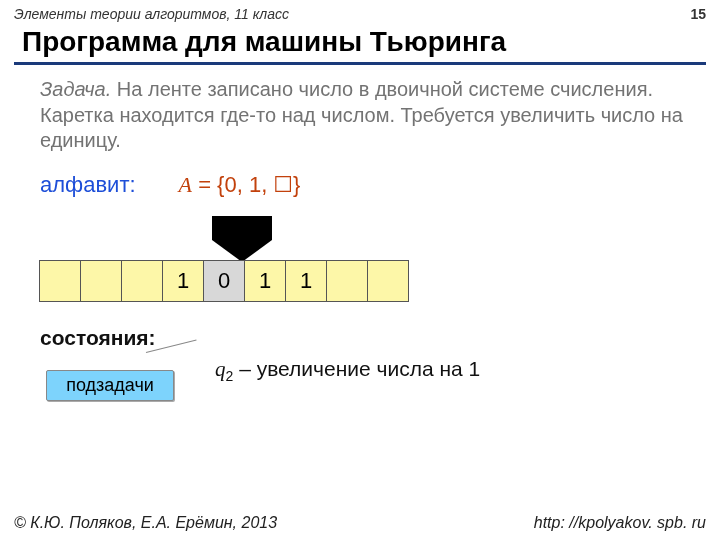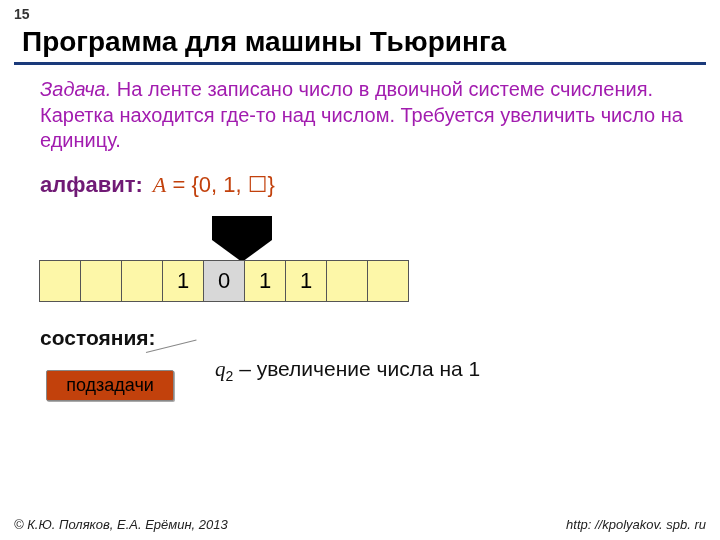--- a/index.html
+++ b/index.html
@@ -24,31 +24,31 @@
     padding: 2px 22px 4px 22px;
     color: #000;
   }
   .title-underline {
     height: 3px;
     background: #1a3a7a;
     margin: 0 14px 10px 14px;
   }
   .task {
     font-size: 20px;
-    color: #a21caf;
+    color: #737373;
     padding: 2px 30px 12px 40px;
     line-height: 1.28;
   }
   .task .em { font-style: italic; }
   .alpha-row {
     display: flex; align-items: baseline;
     padding: 6px 40px 8px 40px;
     font-size: 22px;
   }
-  .alpha-label { font-weight: bold; color: #701a75; margin-right: 10px; }
+  .alpha-label { font-weight: normal; color: #1d4ed8; margin-right: 43px; }
   .alpha-val { color: #c2410c; }
   .alpha-A { font-style: italic; font-family: "Times New Roman", serif; }
   .tape-wrap {
     position: relative;
     margin: 10px 0 12px 40px;
     height: 90px;
   }
   .head {
     position: absolute;
     left: 172px; top: 0;
@@ -87,49 +87,50 @@
   .states-label { font-weight: bold; min-width: 140px; }
   .q { font-style: italic; font-family: "Times New Roman", serif; }
   .sub { font-size: 14px; vertical-align: sub; }
   .callout {
     position: absolute;
     left: 46px; top: 370px;
     width: 128px;
   }
   .callout-box {
     border: 1px solid #888;
-    background: #c2410c;
+    background: #7dd3fc;
     padding: 4px 8px;
     font-size: 18px;
     text-align: center;
     border-radius: 2px;
     box-shadow: 1px 1px 0 #aaa;
   }
   .callout-line {
     position: absolute;
     top: -18px; left: 100px;
     width: 52px; height: 1px;
     background: #888;
     transform: rotate(-14deg);
     transform-origin: left center;
   }
   .footer {
     position: absolute; bottom: 0; left: 0; right: 0;
     display: flex; justify-content: space-between;
     padding: 8px 14px;
-    font-size: 13px;
+    font-size: 16px;
     font-style: italic;
     color: #222;
     text-align: right;
   }
 </style>
 </head>
 <body>
 
 <div class="header">
+  <span>Элементы теории алгоритмов, 11 класс</span>
   <span class="page-num">15</span>
 </div>
 
 <div class="title">Программа для машины Тьюринга</div>
 <div class="title-underline"></div>
 
 <div class="task">
   <span class="em">Задача.</span>
   <span>На ленте записано число в двоичной системе счисления. Каретка находится где-то над числом. Требуется увеличить число на единицу.</span>
 </div>

